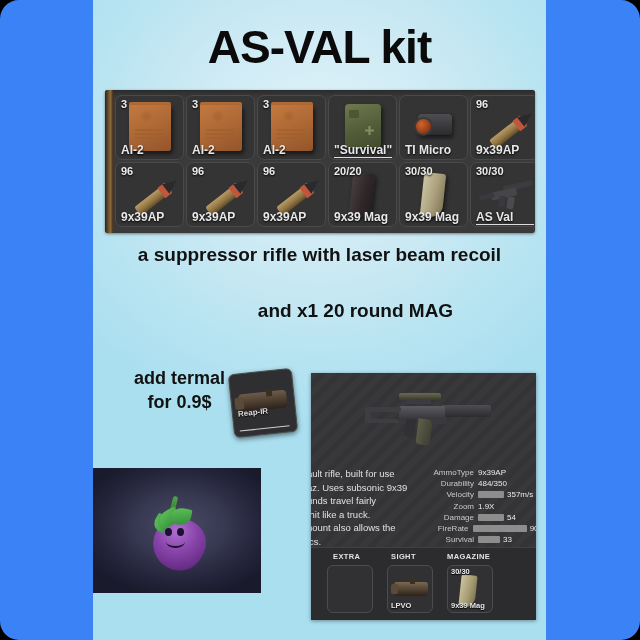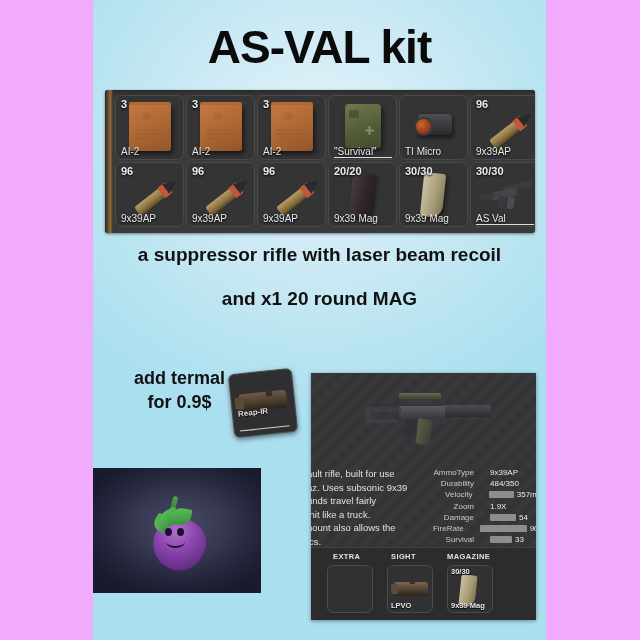--- a/index.html
+++ b/index.html
@@ -1,17 +1,17 @@
 <!DOCTYPE html>
 <html><head>
 <meta charset="utf-8">
 <style>
   html,body{margin:0;padding:0;background:#000;}
   body{width:640px;height:640px;overflow:hidden;font-family:"Liberation Sans",sans-serif;}
-  #root{position:relative;width:640px;height:640px;background:#f0abfc;}
+  #root{position:relative;width:640px;height:640px;background:#3b82f6;border-radius:19px;}
 
   
   #content{
     position:absolute;left:93px;top:0;width:453px;height:640px;
     background:
       radial-gradient(ellipse 70% 45% at 50% 22%, #e2f4fa 0%, #cdeaf4 42%, #b9e4f1 72%, #aadff0 100%);
     overflow:hidden;
   }
 
   
@@ -43,22 +43,22 @@
     position:relative;width:69px;height:65px;
     background:#343434;border:1px solid #4a4a4a;border-radius:7px;
     box-sizing:border-box;overflow:hidden;
   }
   .slot .cnt{
     position:absolute;left:5px;top:2px;font-size:11px;color:#ececec;
     font-weight:bold;text-shadow:0 1px 2px #000;z-index:3;
     font-family:"Liberation Sans",sans-serif;
   }
   .slot .nm{
-    position:absolute;left:5px;bottom:2px;font-size:10px;color:#e8e8e8;
-    font-weight:normal;text-shadow:0 1px 2px #000;z-index:3;white-space:nowrap;
+    position:absolute;left:5px;bottom:2px;font-size:12px;color:#e8e8e8;
+    font-weight:bold;text-shadow:0 1px 2px #000;z-index:3;white-space:nowrap;
   }
   .slot .uline{
     position:absolute;left:5px;bottom:1px;width:58px;height:1.5px;background:#ddd;z-index:4;
   }
   .art{position:absolute;inset:0;z-index:1;}
 
   
   .art-medkit{
     position:absolute;left:13px;top:9px;width:42px;height:46px;
     background:linear-gradient(155deg,#c4783f 0%,#b06a36 45%,#93552a 100%);
@@ -133,21 +133,21 @@
   .art-rifle .grip{position:absolute;left:22px;top:19px;width:6px;height:11px;background:#3a3a3e;border-radius:0 0 2px 2px;transform:rotate(8deg);}
   .art-rifle .magi{position:absolute;left:30px;top:20px;width:7px;height:12px;background:#4a4a4f;border-radius:0 0 2px 2px;transform:rotate(8deg);}
 
   
   .desc{
     position:absolute;left:0;width:453px;text-align:center;
     font-size:19px;font-weight:bold;color:#111;
   }
   .desc.l1{top:244px;}
   .desc.l2{top:270px;}
-  .desc.l3{top:288px;}
+  .desc.l3{top:300px;padding-left:36px;}
 
   
   .termal{
     position:absolute;left:14px;top:366px;width:145px;text-align:center;
     font-size:18px;font-weight:bold;color:#111;line-height:24px;
   }
   .thermal-card{
     position:absolute;left:124px;top:5px;width:62px;height:62px;
     background:#2f2f31;border:1px solid #4a4a4c;border-radius:6px;
     transform:rotate(-6deg);box-shadow:0 2px 5px rgba(0,0,0,.5);overflow:hidden;
@@ -192,21 +192,21 @@
   .bigrifle .hand{position:absolute;left:72px;top:26px;width:16px;height:7px;background:#3a3a3e;border-radius:2px;}
 
   .wpanel .descbox{
     position:absolute;left:-12px;top:94px;width:135px;
     font-size:9.5px;color:#e0e0e0;line-height:13.5px;
   }
   .wpanel .descbox div{white-space:nowrap;}
 
   .stats{position:absolute;left:120px;top:94px;width:112px;}
   .srow{display:flex;align-items:center;height:11.2px;font-size:8px;color:#d9d9d9;}
-  .sk{width:43px;text-align:right;padding-right:16px;color:#c9c9c9;white-space:nowrap;}
+  .sk{width:43px;text-align:right;padding-right:4px;color:#c9c9c9;white-space:nowrap;}
   .sbar{height:7px;background:#8d8d8d;margin-right:3px;border-radius:1px;}
   .sv{color:#e8e8e8;white-space:nowrap;}
 
   .slots-bar{
     position:absolute;left:0;bottom:0;width:225px;height:72px;background:#2c2c2f;
     border-top:1px solid #404044;
     margin-top:24px;
   }
   .mod-slot{position:absolute;top:17px;width:46px;height:48px;background:#313134;border:1px solid #4c4c50;border-radius:6px;box-sizing:border-box;overflow:hidden;}
   .mod-head{position:absolute;top:4px;font-size:7.5px;font-weight:bold;color:#e2e2e2;letter-spacing:.4px;}

